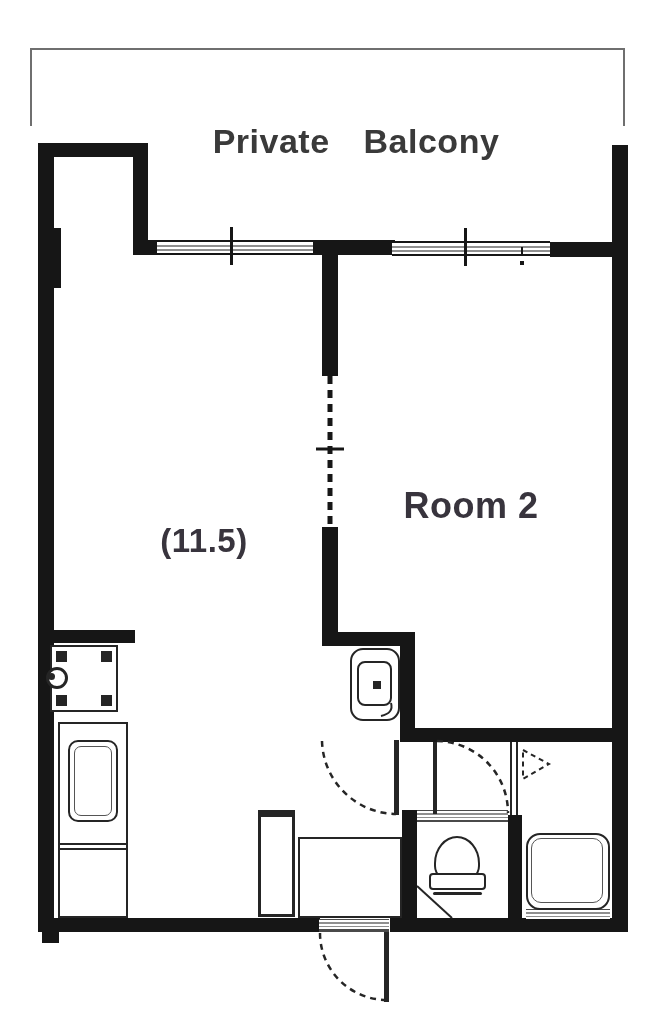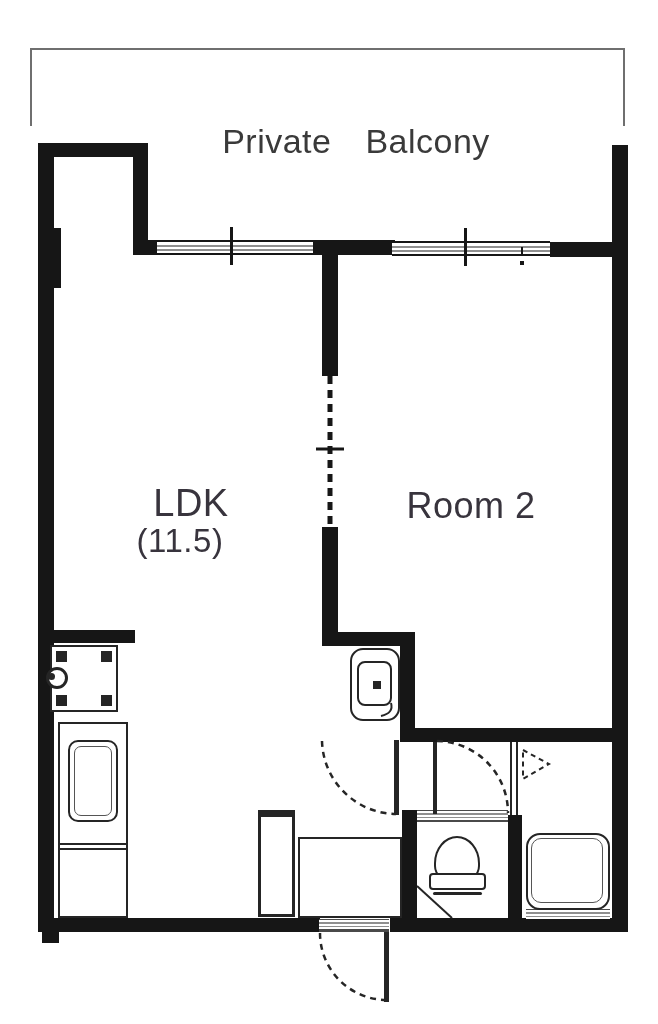--- a/index.html
+++ b/index.html
@@ -11,21 +11,21 @@
   .fx-inner{position:absolute;border:1.5px solid #555;box-sizing:border-box;}
   .leaf{position:absolute;background:var(--line,#222);}
   .win{position:absolute;background:
        linear-gradient(to bottom,#161616 0 2px,rgba(0,0,0,0) 2px 5px,var(--hatch,#8f8f8f) 5px 7px,
        rgba(0,0,0,0) 7px 9px,var(--hatch,#8f8f8f) 9px 11px,rgba(0,0,0,0) 11px 13px,#161616 13px 15px),#fff;}
   .sill{position:absolute;background:
        linear-gradient(to bottom,#4a4a4a 0 1.5px,rgba(0,0,0,0) 1.5px 3.5px,var(--hatch,#8f8f8f) 3.5px 5px,
        rgba(0,0,0,0) 5px 7px,var(--hatch,#8f8f8f) 7px 8.5px,rgba(0,0,0,0) 8.5px 10.5px,#4a4a4a 10.5px 12px),#fff;}
   .tick{position:absolute;background:#161616;}
   .lbl{position:absolute;transform:translate(-50%,-50%);color:var(--text,#2c2a33);
-       font-weight:400;white-space:nowrap;letter-spacing:0.5px;}
+       font-weight:700;white-space:nowrap;letter-spacing:0.5px;}
   #overlay{position:absolute;left:0;top:0;z-index:30;pointer-events:none;}
   .z1{z-index:10}.z2{z-index:20}.z4{z-index:40}
 </style>
 </head>
 <body>
 
 <div class="plan">
 
   <div class="bline" style="left:30px;top:48px;width:595px;height:2px;"></div>
   <div class="bline" style="left:30px;top:48px;width:2px;height:78px;"></div>
@@ -102,17 +102,16 @@
     <line x1="316" y1="449" x2="344" y2="449" stroke="#161616" stroke-width="3"></line>
     <path d="M322,741 A75,75 0 0 0 396,814" fill="none" stroke="#252525" stroke-width="2.5" stroke-dasharray="6 5"></path>
     <path d="M437,741 A72,72 0 0 1 508,813" fill="none" stroke="#252525" stroke-width="2.5" stroke-dasharray="6 5"></path>
     <path d="M320,933 A67,67 0 0 0 386,1000" fill="none" stroke="#252525" stroke-width="2.5" stroke-dasharray="6 5"></path>
     <path d="M523,750 L549,764 L523,779 Z" fill="none" stroke="#252525" stroke-width="2" stroke-dasharray="5 4"></path>
     <line x1="417" y1="886" x2="452" y2="918" stroke="#252525" stroke-width="2"></line>
     <path d="M391,703 Q394,713 381,716" fill="none" stroke="#252525" stroke-width="2"></path>
   </svg>
 
   <div class="lbl z4" style="left:356px;top:141px;font-size:34px;word-spacing:24px;color:#3a3a3a;">Private Balcony</div>
-  <div class="lbl z4" style="left:191px;top:503px;font-size:38px;">LDK</div>
-  <div class="lbl z4" style="left:180px;top:541px;font-size:33px;text-align:center;">(11.5)</div>
+  <div class="lbl z4" style="left:204px;top:541px;font-size:33px;text-align:center;">(11.5)</div>
   <div class="lbl z4" style="left:471px;top:506px;font-size:36px;">Room 2</div>
 
 </div>
 
 </body></html>

